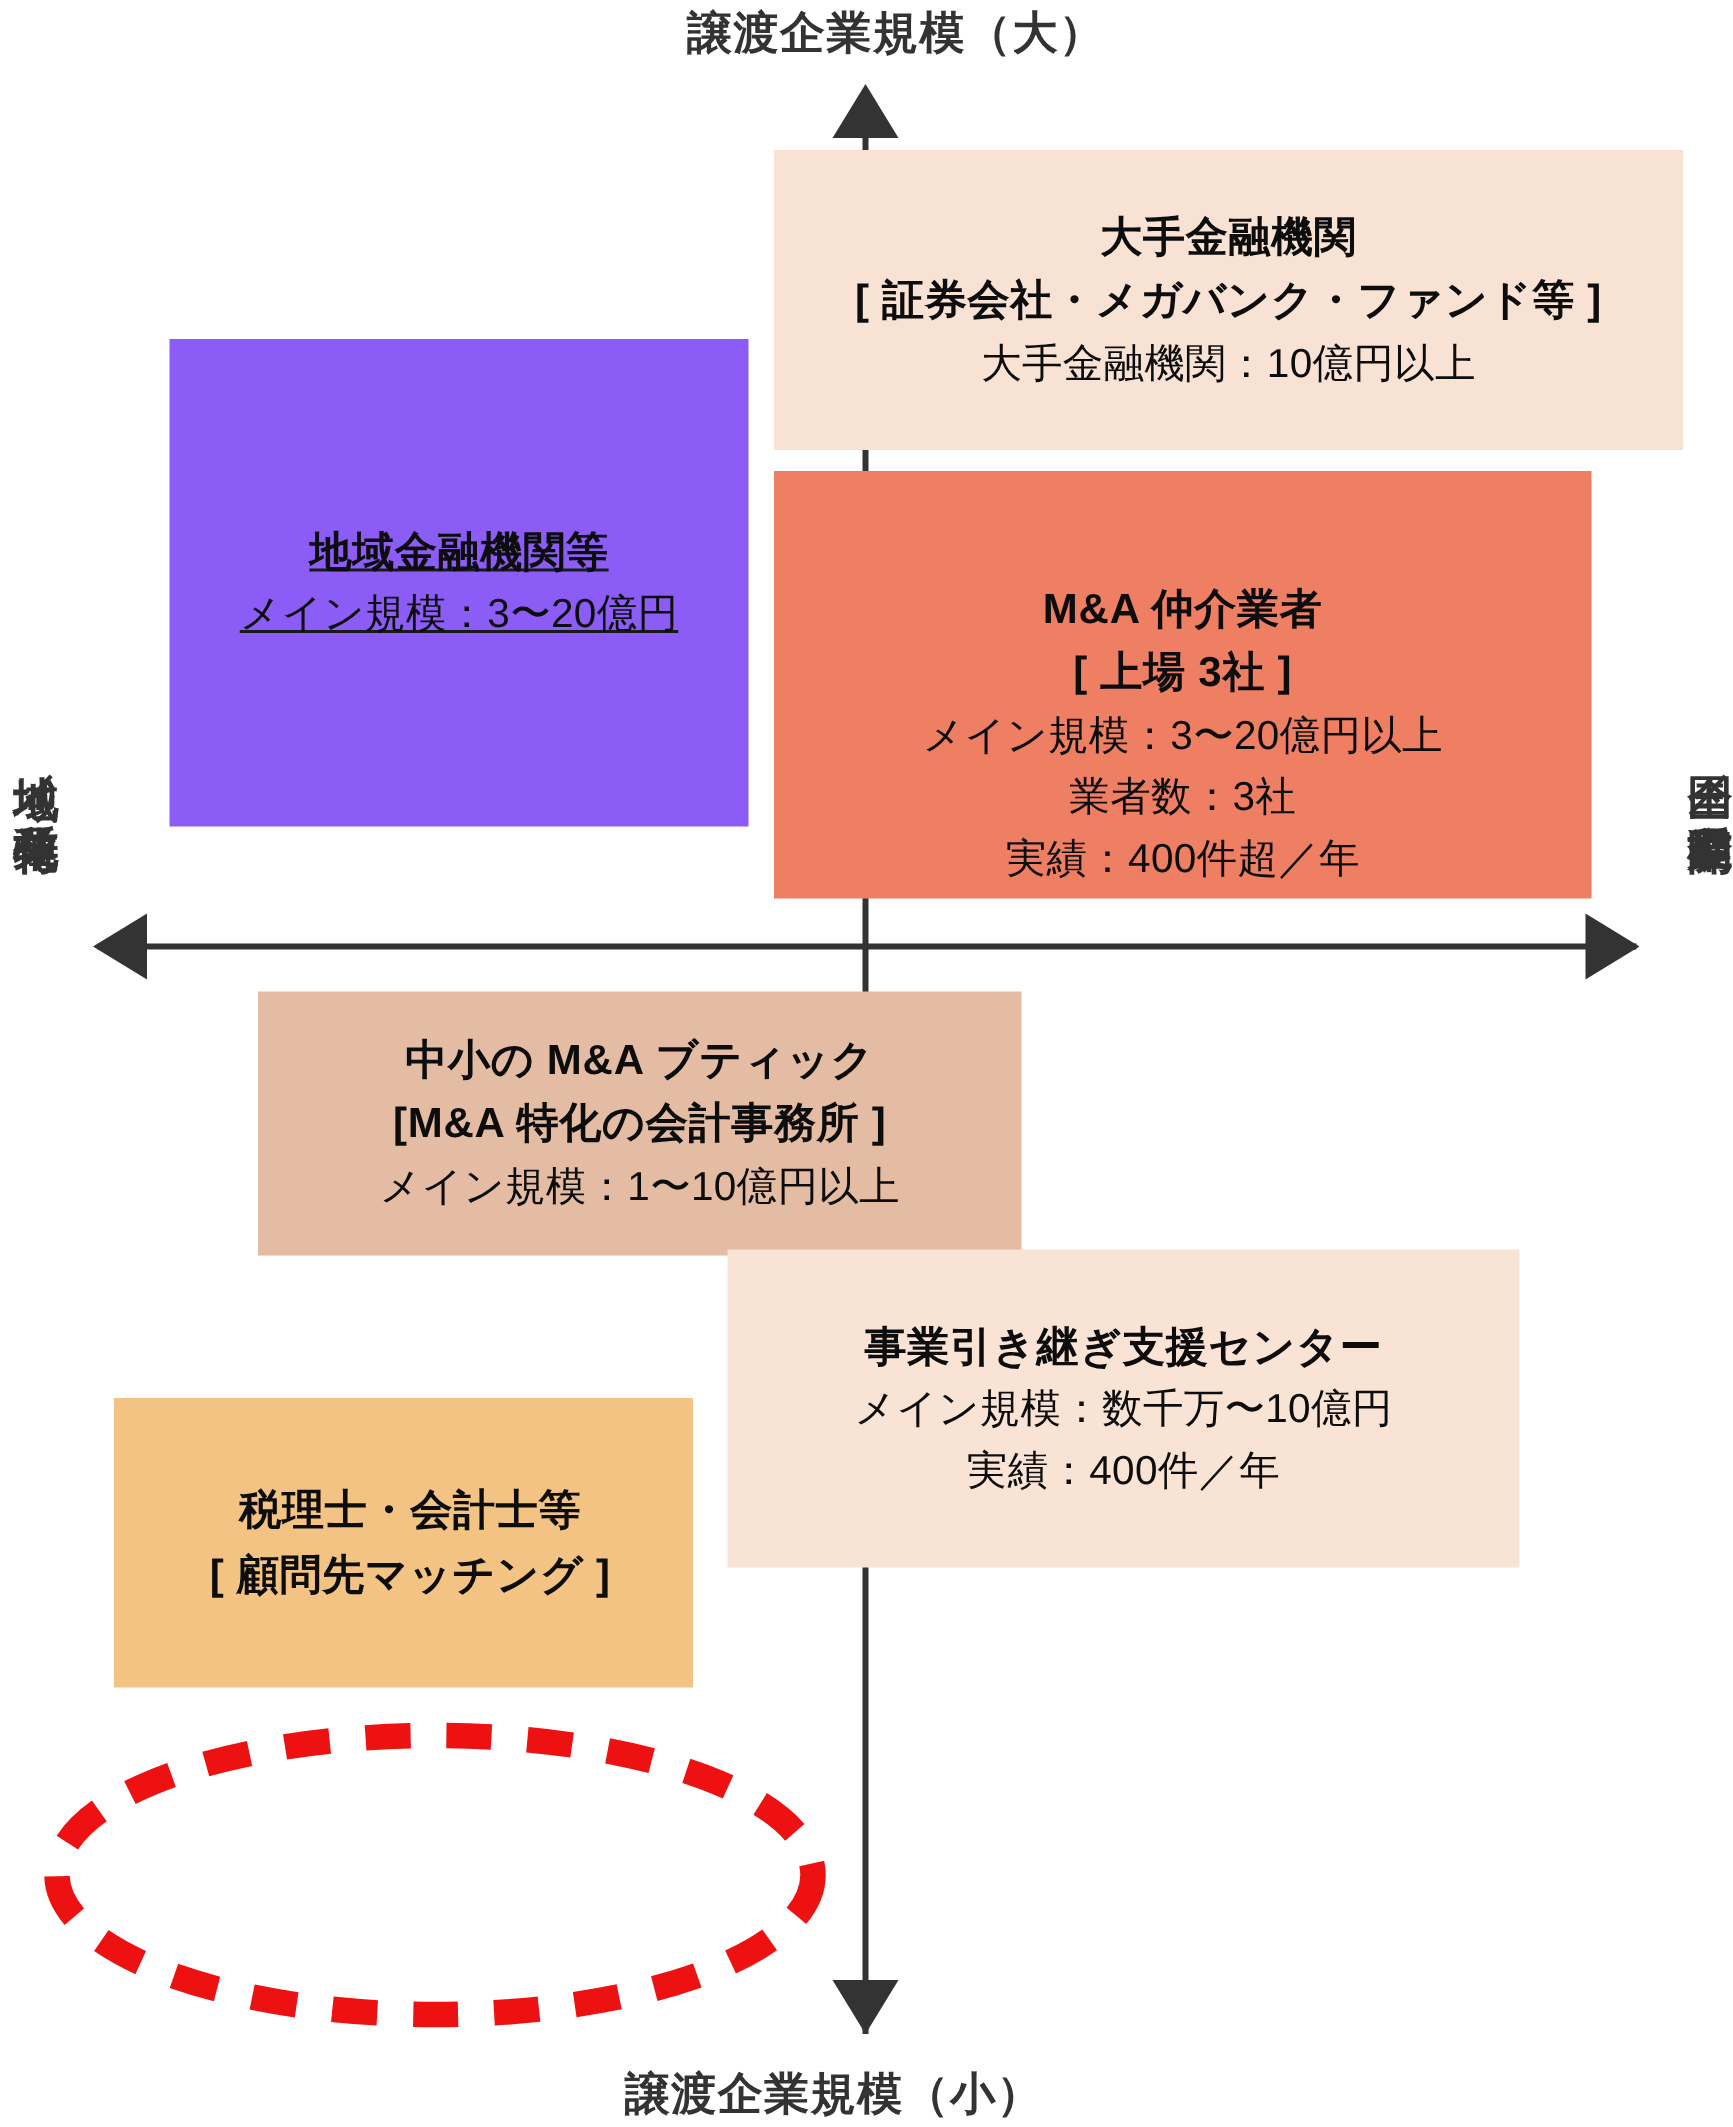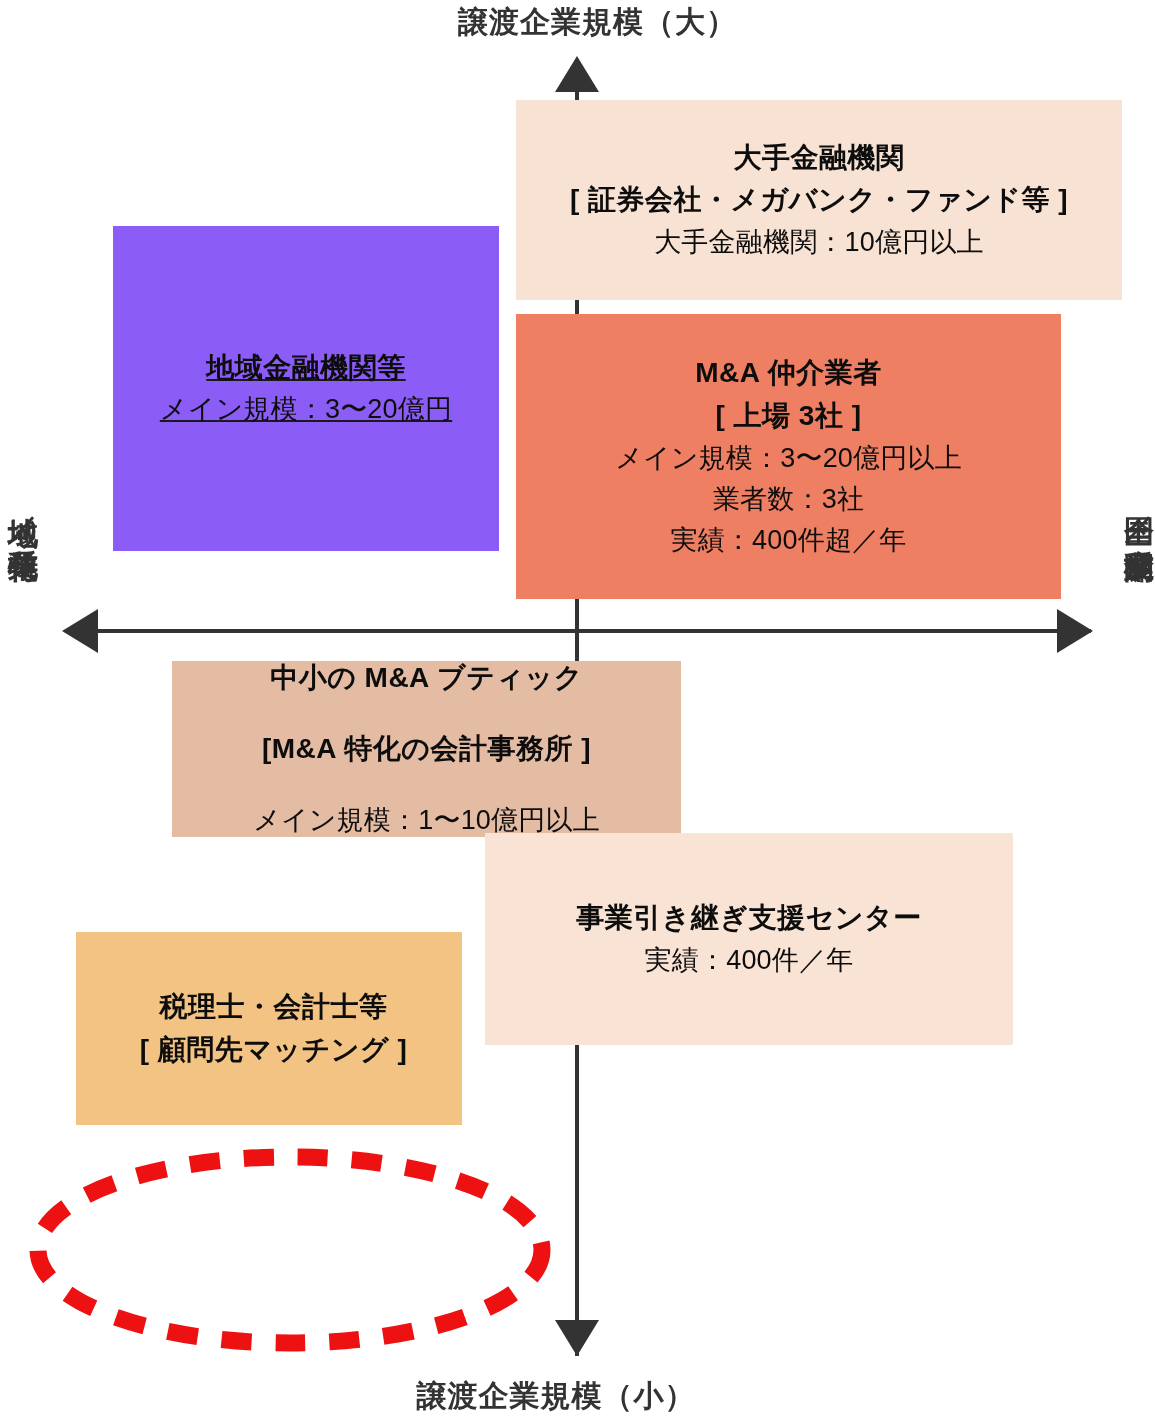--- a/index.html
+++ b/index.html
@@ -154,41 +154,42 @@
     <div class="t-head">地域金融機関等</div>
     <div class="t-body">メイン規模：3〜20億円</div>
   </div>
 
   <div class="qbox" style="left: 516px; top: 100px; width: 606px; height: 200px; z-index: 3; background: rgb(247, 226, 211);">
     <div class="t-head">大手金融機関</div>
     <div class="t-head">[ 証券会社・メガバンク・ファンド等 ]</div>
     <div class="t-body">大手金融機関：10億円以上</div>
   </div>
 
-  <div class="qbox" style="left: 516px; top: 314px; width: 545px; height: 285px; z-index: 4; background: rgb(239, 127, 99);">
+  <div class="qbox" style="left: 516px; top: 314px; width: 545px; height: 285px; z-index: 4; background: rgb(239, 127, 99); justify-content: flex-end;">
     <div class="t-head">M&amp;A 仲介業者</div>
     <div class="t-head">[ 上場 3社 ]</div>
     <div class="t-body">メイン規模：3〜20億円以上</div>
     <div class="t-body">業者数：3社</div>
     <div class="t-body">実績：400件超／年</div>
   </div>
 
-  <div class="qbox" style="left: 172px; top: 661px; width: 509px; height: 176px; z-index: 5; background: rgb(228, 188, 164); gap: 29px;">
+  <div class="qbox" style="left: 172px; top: 661px; width: 509px; height: 176px; z-index: 5; background: rgb(228, 188, 164);">
     <div class="t-head">中小の M&amp;A ブティック</div>
     <div class="t-head">[M&amp;A 特化の会計事務所 ]</div>
     <div class="t-body">メイン規模：1〜10億円以上</div>
   </div>
 
   <div class="qbox" style="left: 76px; top: 932px; width: 386px; height: 193px; z-index: 6; background: rgb(243, 195, 132); padding-left: 19px;">
     <div class="t-head">税理士・会計士等</div>
     <div class="t-head">[ 顧問先マッチング ]</div>
   </div>
 
   <div class="qbox" style="left: 438px; top: 833px; width: 528px; height: 212px; z-index: 7; background: rgb(249, 227, 213); margin-left: 47px;">
     <div class="t-head">事業引き継ぎ支援センター</div>
+    <div class="t-body">メイン規模：数千万〜10億円</div>
     <div class="t-body">実績：400件／年</div>
   </div>
 
   <div class="ellipse-wrap">
     <svg width="524" height="204" viewBox="0 0 524 204" xmlns="http://www.w3.org/2000/svg">
       <ellipse id="highlight-ellipse-shape" cx="262" cy="102" rx="252" ry="93" fill="none" stroke="#ee1111" stroke-width="17" stroke-dasharray="30 24" stroke-linecap="butt"></ellipse>
     </svg>
   </div>
 
 </div>

